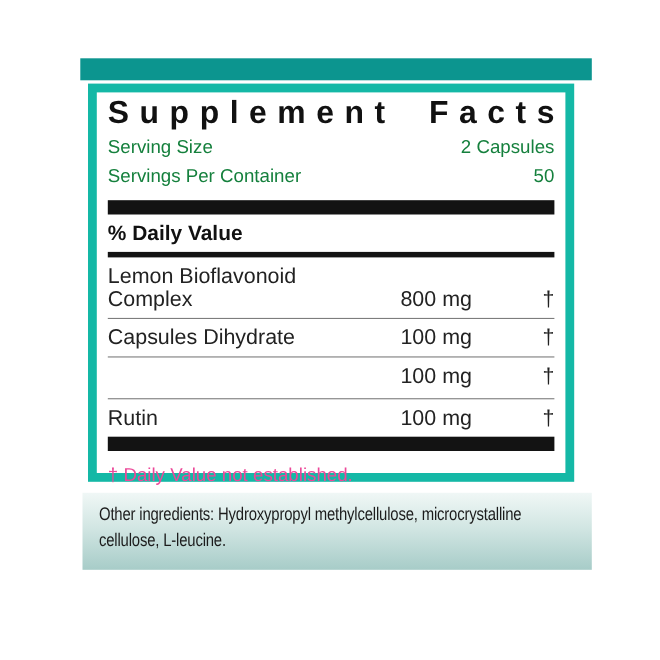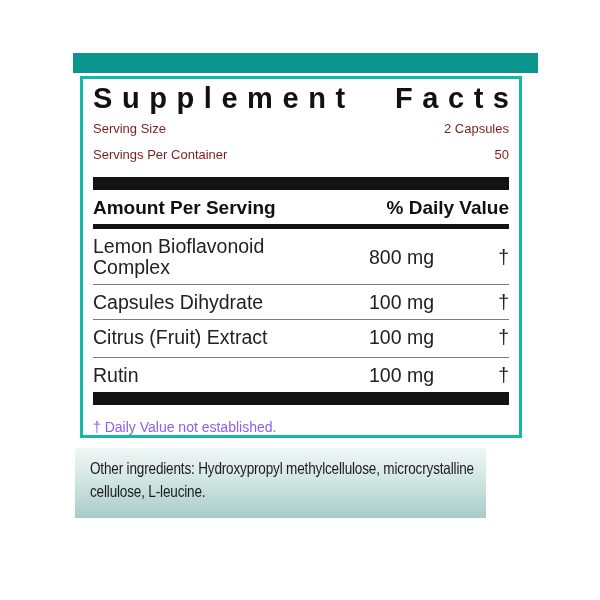--- a/index.html
+++ b/index.html
@@ -17,21 +17,21 @@
     left: 73px; top: 53px;
     width: 465px; height: 20px;
     background: #0c958f;
   }
 
   
   .facts-box {
     position: absolute;
     left: 80px; top: 76px;
     width: 442px; height: 362px;
-    border: 3px solid #14b8a6;
+    border: 8px solid #14b8a6;
     background: #ffffff;
     padding: 0 10px;
   }
 
   .title-row {
     display: flex;
     justify-content: space-between;
     align-items: baseline;
     margin-top: 3px;
     height: 34px;
@@ -41,23 +41,23 @@
     white-space: nowrap;
     overflow: hidden;
   }
   .title-word { letter-spacing: 0.33em; }
   .title-word:last-child { margin-right: -0.33em; }
 
   .kv-row {
     display: flex;
     justify-content: space-between;
     align-items: flex-end;
-    font-size: 13px;
+    font-size: 17px;
     line-height: 26px;
-    color: #7f1d1d;
+    color: #15803d;
   }
 
   .bar-thick {
     height: 13px;
     background: #131313;
   }
   .bar-thick.first { margin-top: 9px; }
 
   .header-row {
     display: flex;
@@ -69,45 +69,45 @@
     padding: 7px 0 5px 0;
   }
 
   .bar-medium {
     height: 5px;
     background: #131313;
   }
 
   .ing-row {
     display: flex;
-    align-items: center;
+    align-items: flex-end;
     font-size: 19.5px;
     line-height: 21px;
     padding: 7px 0 6px 0;
     color: #222;
   }
   .ing-row.sep { border-top: 1.5px solid #7d7d7d; }
   .ing-name { flex: 1; }
   .ing-name .line2 { margin-top: 4px; }
   .ing-amount { width: 100px; margin-left: 28px; }
   .ing-dv { width: 40px; text-align: right; }
   .ing-row.tall { padding-bottom: 9px; }
 
   .footnote {
     padding-top: 9px;
-    font-size: 14px;
+    font-size: 17px;
     line-height: 26px;
-    color: #8b5cf6;
+    color: #ec4899;
   }
 
   
   .other-panel {
     position: absolute;
     left: 75px; top: 448px;
-    width: 411px; height: 70px;
+    width: 463px; height: 70px;
     background: linear-gradient(to bottom, #f0f7f6 0%, #d2e6e3 45%, #a7ccc8 100%);
     padding: 9px 0 0 15px;
     overflow: hidden;
   }
   .other-line {
     font-size: 16.5px;
     line-height: 23px;
     letter-spacing: -0.2px;
     color: #1c1c1c;
     white-space: nowrap;
@@ -134,41 +134,39 @@
   </div>
 
   <div class="kv-row">
     <span>Servings Per Container</span>
     <span>50</span>
   </div>
 
   <div class="bar-thick first"></div>
 
   <div class="header-row">
-    <span>Amount Per Serving</span>
     <span>% Daily Value</span>
   </div>
 
   <div class="bar-medium"></div>
 
   <div class="ing-row">
     <div class="ing-name">Lemon Bioflavonoid Complex</div>
     <div class="ing-amount">800 mg</div>
     <div class="ing-dv">†</div>
   </div>
 
   <div class="ing-row sep">
     <div class="ing-name">Capsules Dihydrate</div>
     <div class="ing-amount">100 mg</div>
     <div class="ing-dv">†</div>
   </div>
 
   <div class="ing-row sep tall">
     <div class="ing-name">
-      <div>Citrus (Fruit) Extract</div>
     </div>
     <div class="ing-amount">100 mg</div>
     <div class="ing-dv">†</div>
   </div>
 
   <div class="ing-row sep">
     <div class="ing-name">Rutin</div>
     <div class="ing-amount">100 mg</div>
     <div class="ing-dv">†</div>
   </div>

